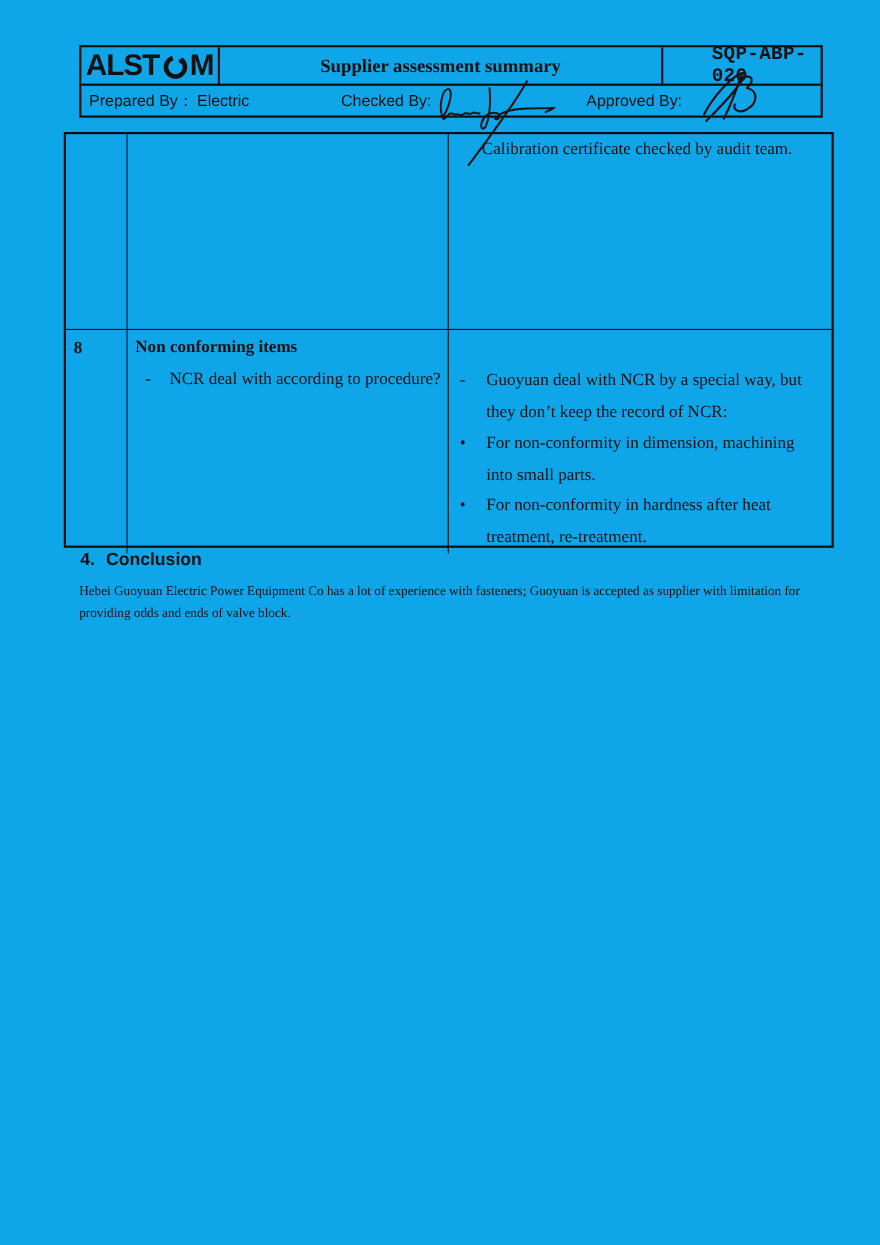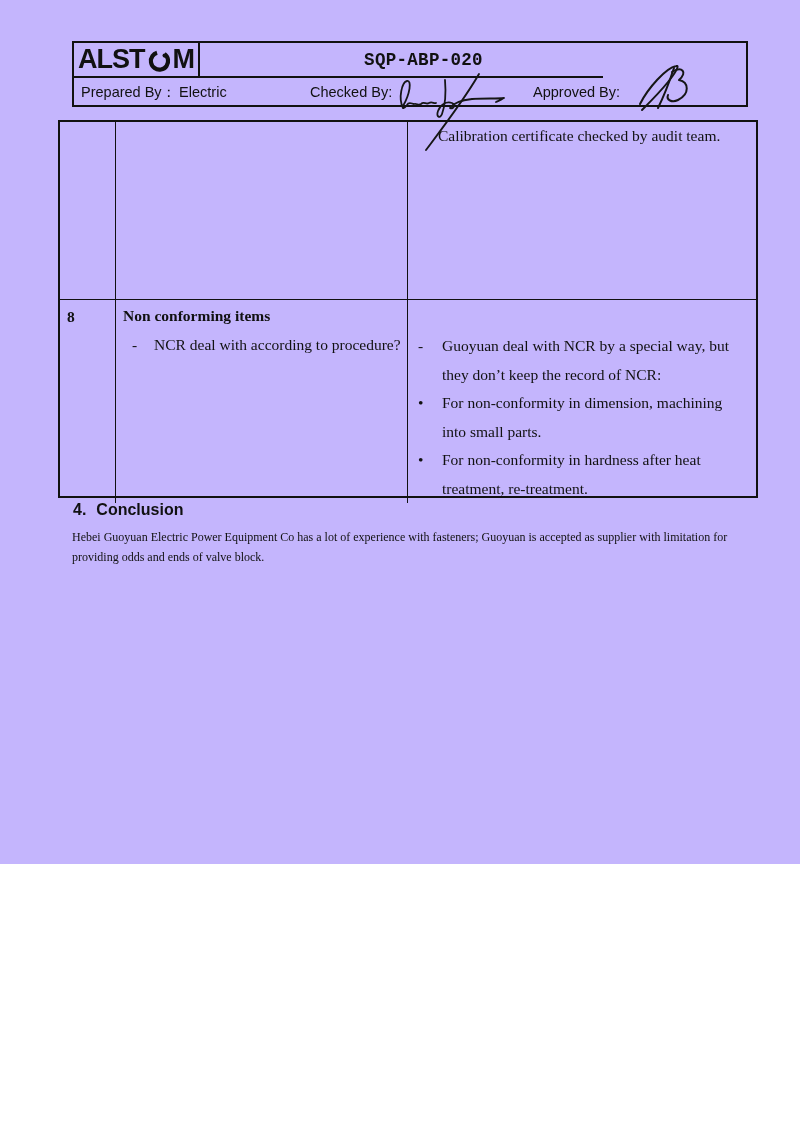--- a/index.html
+++ b/index.html
@@ -1,18 +1,18 @@
 <!DOCTYPE html>
 <html><head>
 <meta charset="utf-8">
 <style>
   * { margin:0; padding:0; box-sizing:border-box; }
   html,body { background:#ffffff; }
   .page {
-    position:relative; width:800px; height:864px; background:#c4b5fd;
+    position:relative; width:800px; height:1132px; background:#0ea5e9;
     font-family:"Liberation Serif", serif; color:#111; overflow:hidden;
   }
   
   .hdr {
     position:absolute; left:72px; top:41px; width:676px; height:66px;
     border:2px solid #111; display:grid;
     grid-template-columns:126px 403px 143px; grid-template-rows:35px 1fr;
   }
   .hdr-cell { border-right:2px solid #111; border-bottom:2px solid #111;
     display:flex; align-items:center; justify-content:center; }
@@ -68,20 +68,23 @@
     <div class="hdr-cell">
       <div class="logo">
         <span>ALST</span>
         <svg width="27" height="27" viewBox="0 0 27 27">
           <circle cx="13.5" cy="14" r="8.6" fill="none" stroke="#111" stroke-width="4.2" stroke-dasharray="46 9" transform="rotate(-55 13.5 14)"></circle>
           <circle cx="18.6" cy="8.6" r="2.1" fill="#111"></circle>
         </svg>
         <span>M</span>
       </div>
     </div>
+    <div class="hdr-cell">
+      <span class="doc-title">Supplier assessment summary</span>
+    </div>
     <div class="hdr-cell last">
       <span class="doc-code">SQP-ABP-020</span>
     </div>
     <div class="hdr-row2">
       <span class="byline" style="left:7px">
         <span>Prepared By：</span><span class="val">Electric</span>
       </span>
       <span class="byline" style="left:236px">Checked By:</span>
       <span class="byline" style="left:459px">Approved By:</span>
     </div>

